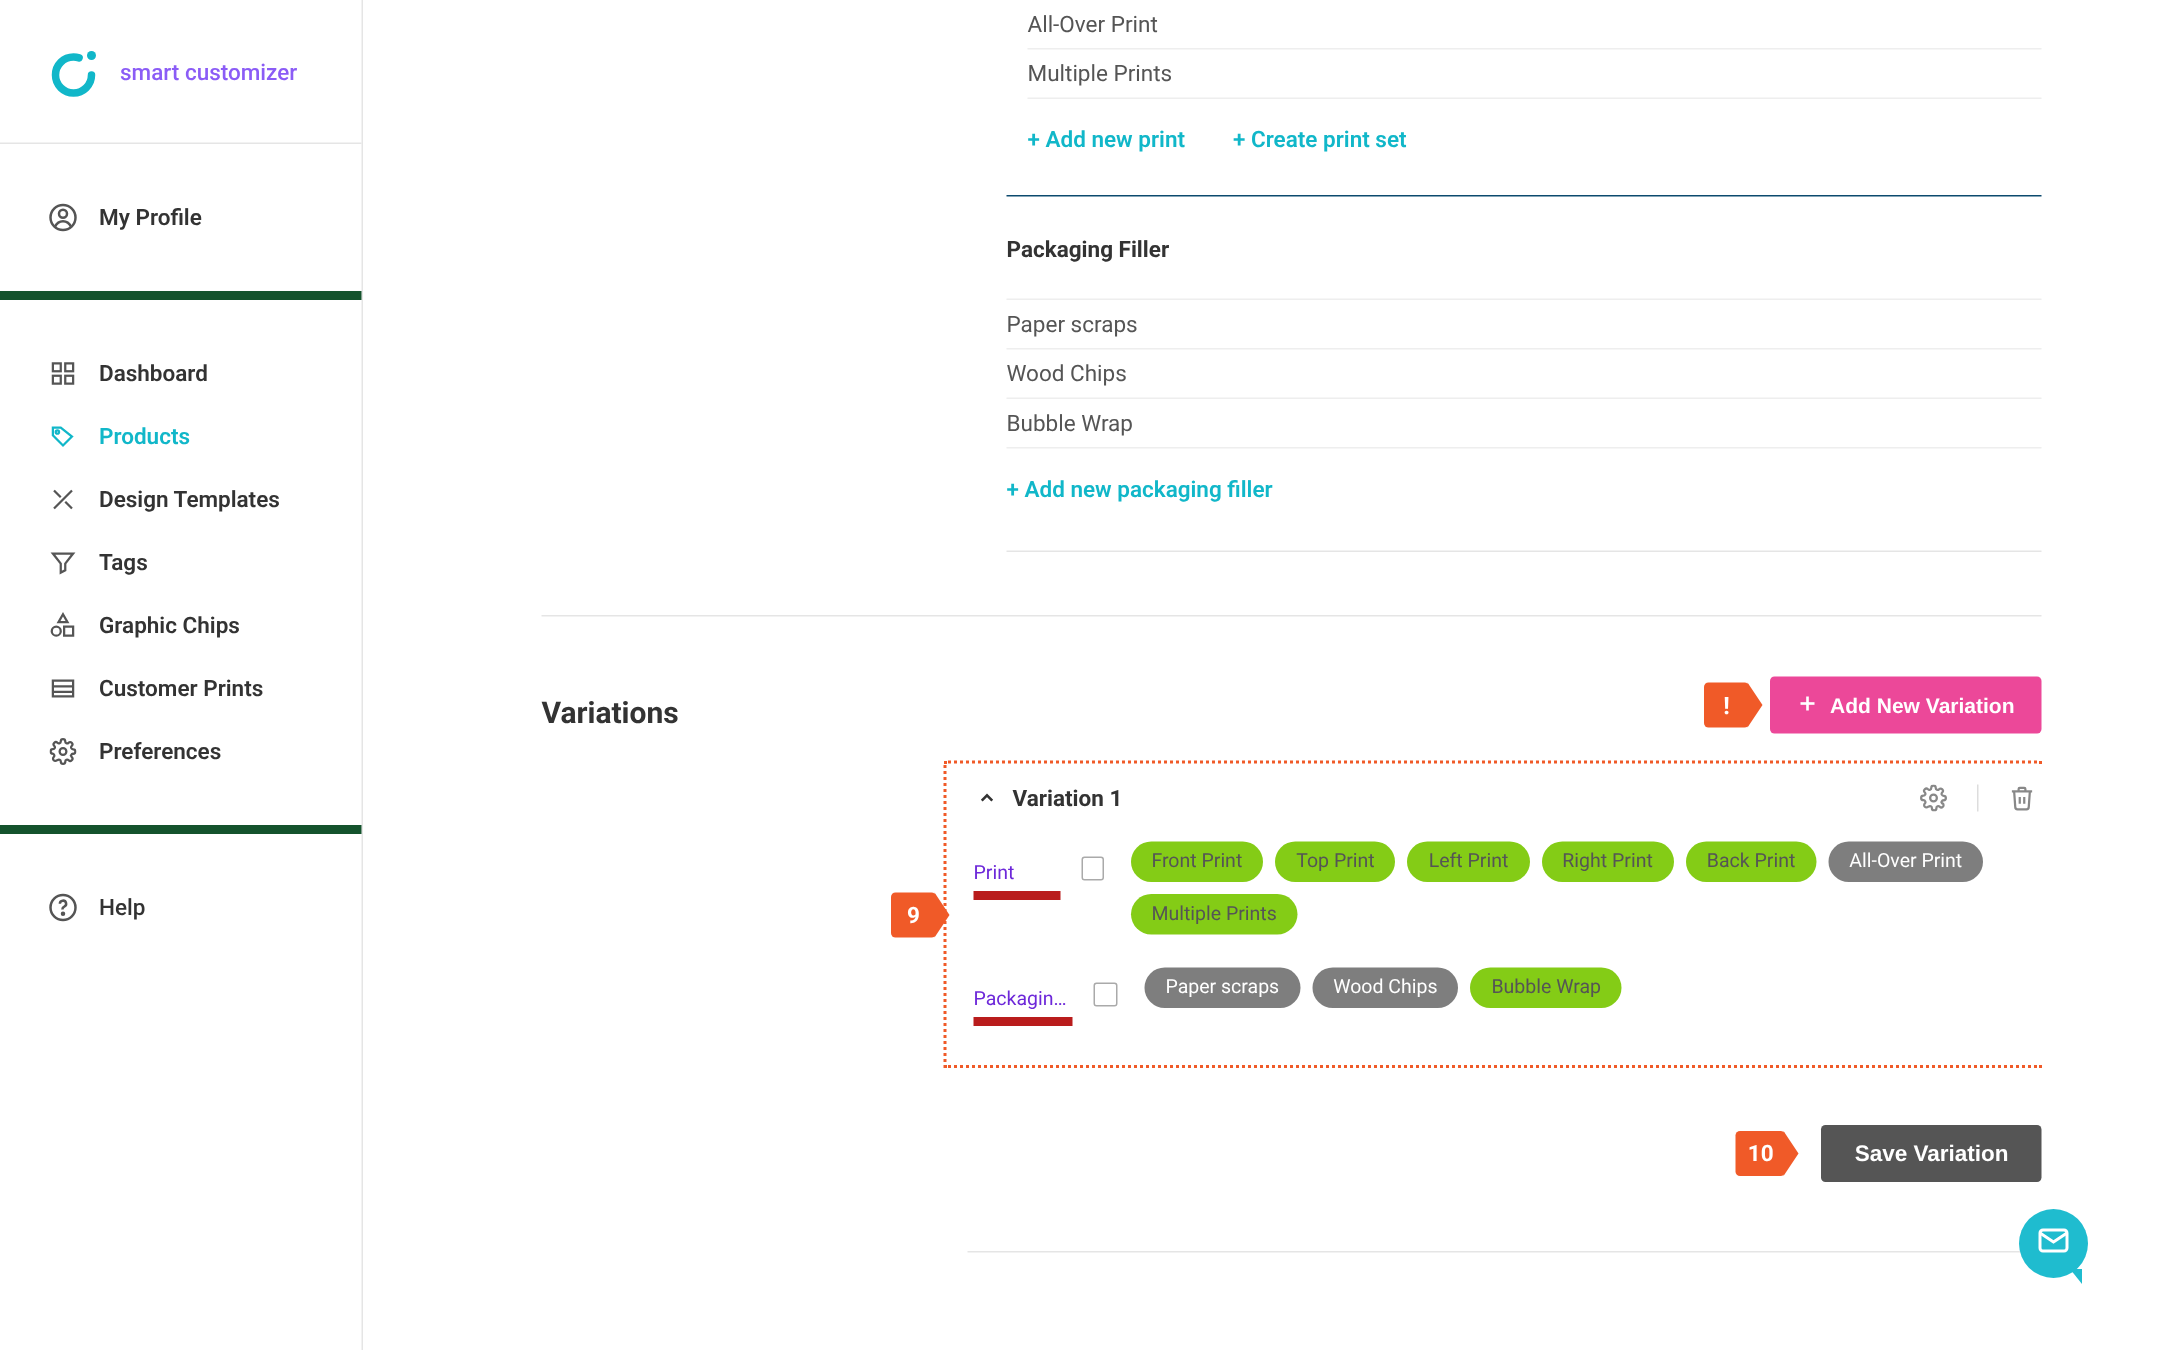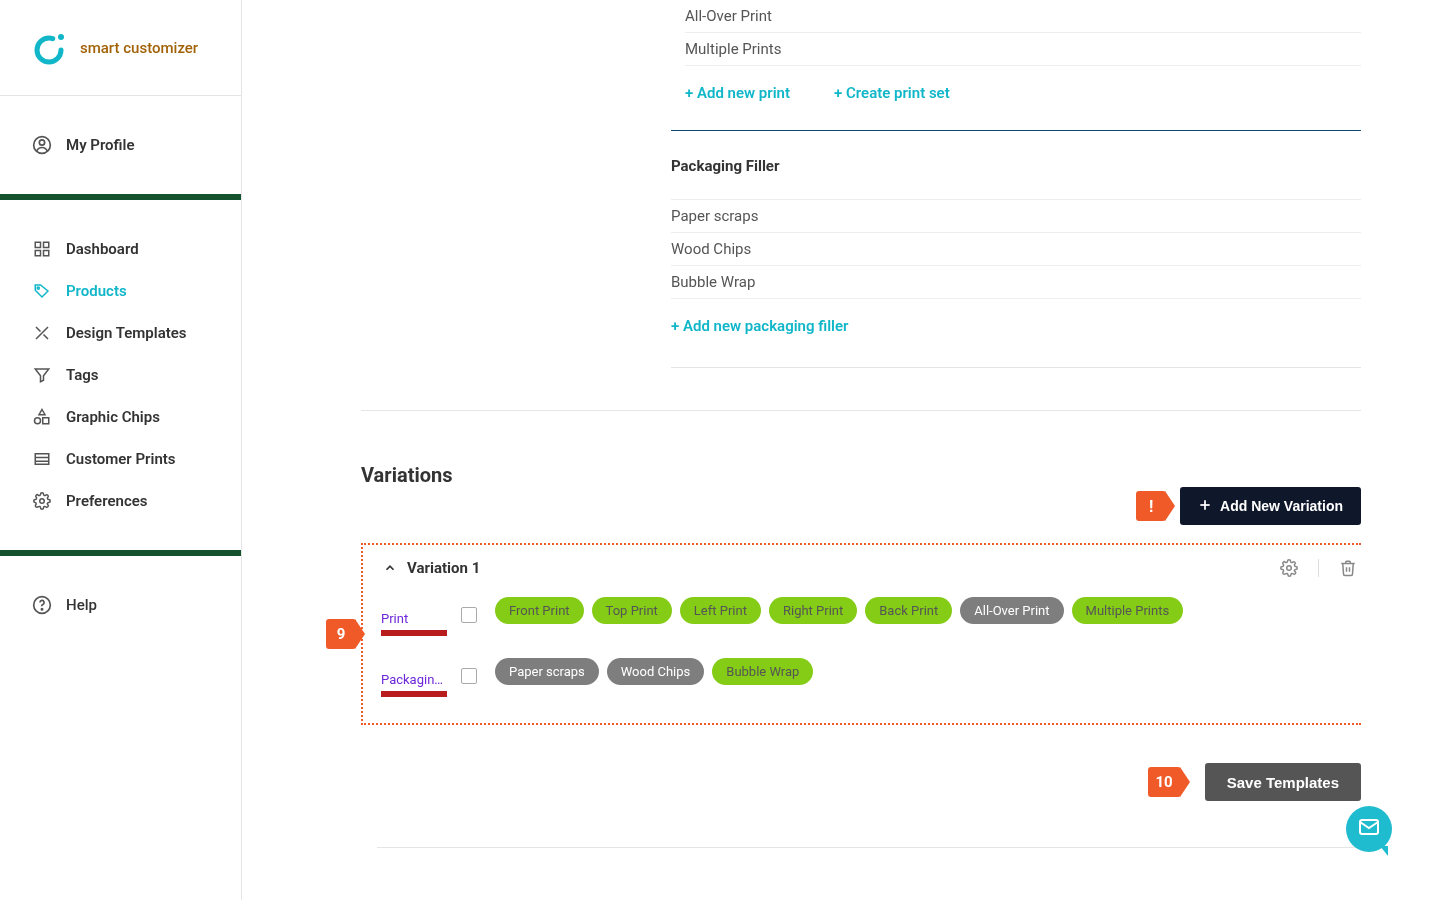--- a/index.html
+++ b/index.html
@@ -25,21 +25,21 @@
     align-items: center;
     padding: 0 32px;
     border-bottom: 1px solid #e5e5e5;
   }
   .logo-icon {
     width: 36px; height: 36px;
     margin-right: 12px;
     position: relative;
   }
   .logo-text {
-    color: #a16207;
+    color: #8b5cf6;
     font-size: 15px;
     font-weight: 500;
   }
   .nav-section {
     padding: 28px 0;
   }
   .nav-section.bordered {
     border-bottom: 6px solid #14532d;
   }
   .nav-item {
@@ -74,21 +74,21 @@
   .option-list { margin-left: 324px; }
   .option-row {
     font-size: 15px;
     color: #555;
     padding: 7px 0;
     border-bottom: 1px solid #eee;
   }
   .link-row {
     padding: 18px 0 8px;
     display: flex;
-    gap: 44px;
+    gap: 32px;
   }
   .text-link {
     color: #11b7c9;
     font-size: 15px;
     font-weight: 600;
     cursor: pointer;
   }
   .section-card {
     border-top: 1px solid #0c4a6e;
     margin-top: 20px;
@@ -99,21 +99,21 @@
     font-weight: 700;
     font-size: 15px;
     color: #333;
     margin-bottom: 24px;
   }
   .section-divider {
     border: none;
     border-top: 1px solid #e5e5e5;
     margin: 32px 0 0;
   }
-  .variations-block { display: flex; margin-top: 40px; position: relative; flex-direction: column; }
+  .variations-block { display: flex; margin-top: 40px; position: relative; }
   .variations-left {
     width: 268px;
     padding-top: 12px;
   }
   .variations-left h2 {
     font-size: 20px;
     font-weight: 700;
     color: #333;
   }
   .variations-right {
@@ -121,21 +121,21 @@
     position: relative;
   }
   .vr-topbar {
     display: flex;
     justify-content: flex-end;
     align-items: center;
     gap: 14px;
     margin-bottom: 18px;
   }
   .btn-primary {
-    background: #0f172a;
+    background: #ec4899;
     color: #fff;
     border: none;
     border-radius: 3px;
     padding: 0 18px;
     height: 38px;
     font-size: 14px;
     font-weight: 700;
     cursor: pointer;
     display: inline-flex;
     align-items: center;
@@ -479,21 +479,21 @@
                 <span class="chip selected">Paper scraps</span>
                 <span class="chip selected">Wood Chips</span>
                 <span class="chip">Bubble Wrap</span>
               </div>
             </div>
           </div>
 
 
           <div class="save-row">
             <span class="marker">10</span>
-            <button class="btn-dark">Save Templates</button>
+            <button class="btn-dark">Save Variation</button>
           </div>
           <hr class="bottom-hr" style="margin-left:16px">
         </div>
       </div>
 
     </div>
 
     <div class="chat-fab">
       <span>
         <svg width="24" height="24" viewBox="0 0 24 24" fill="none" stroke="#fff" stroke-width="2">

